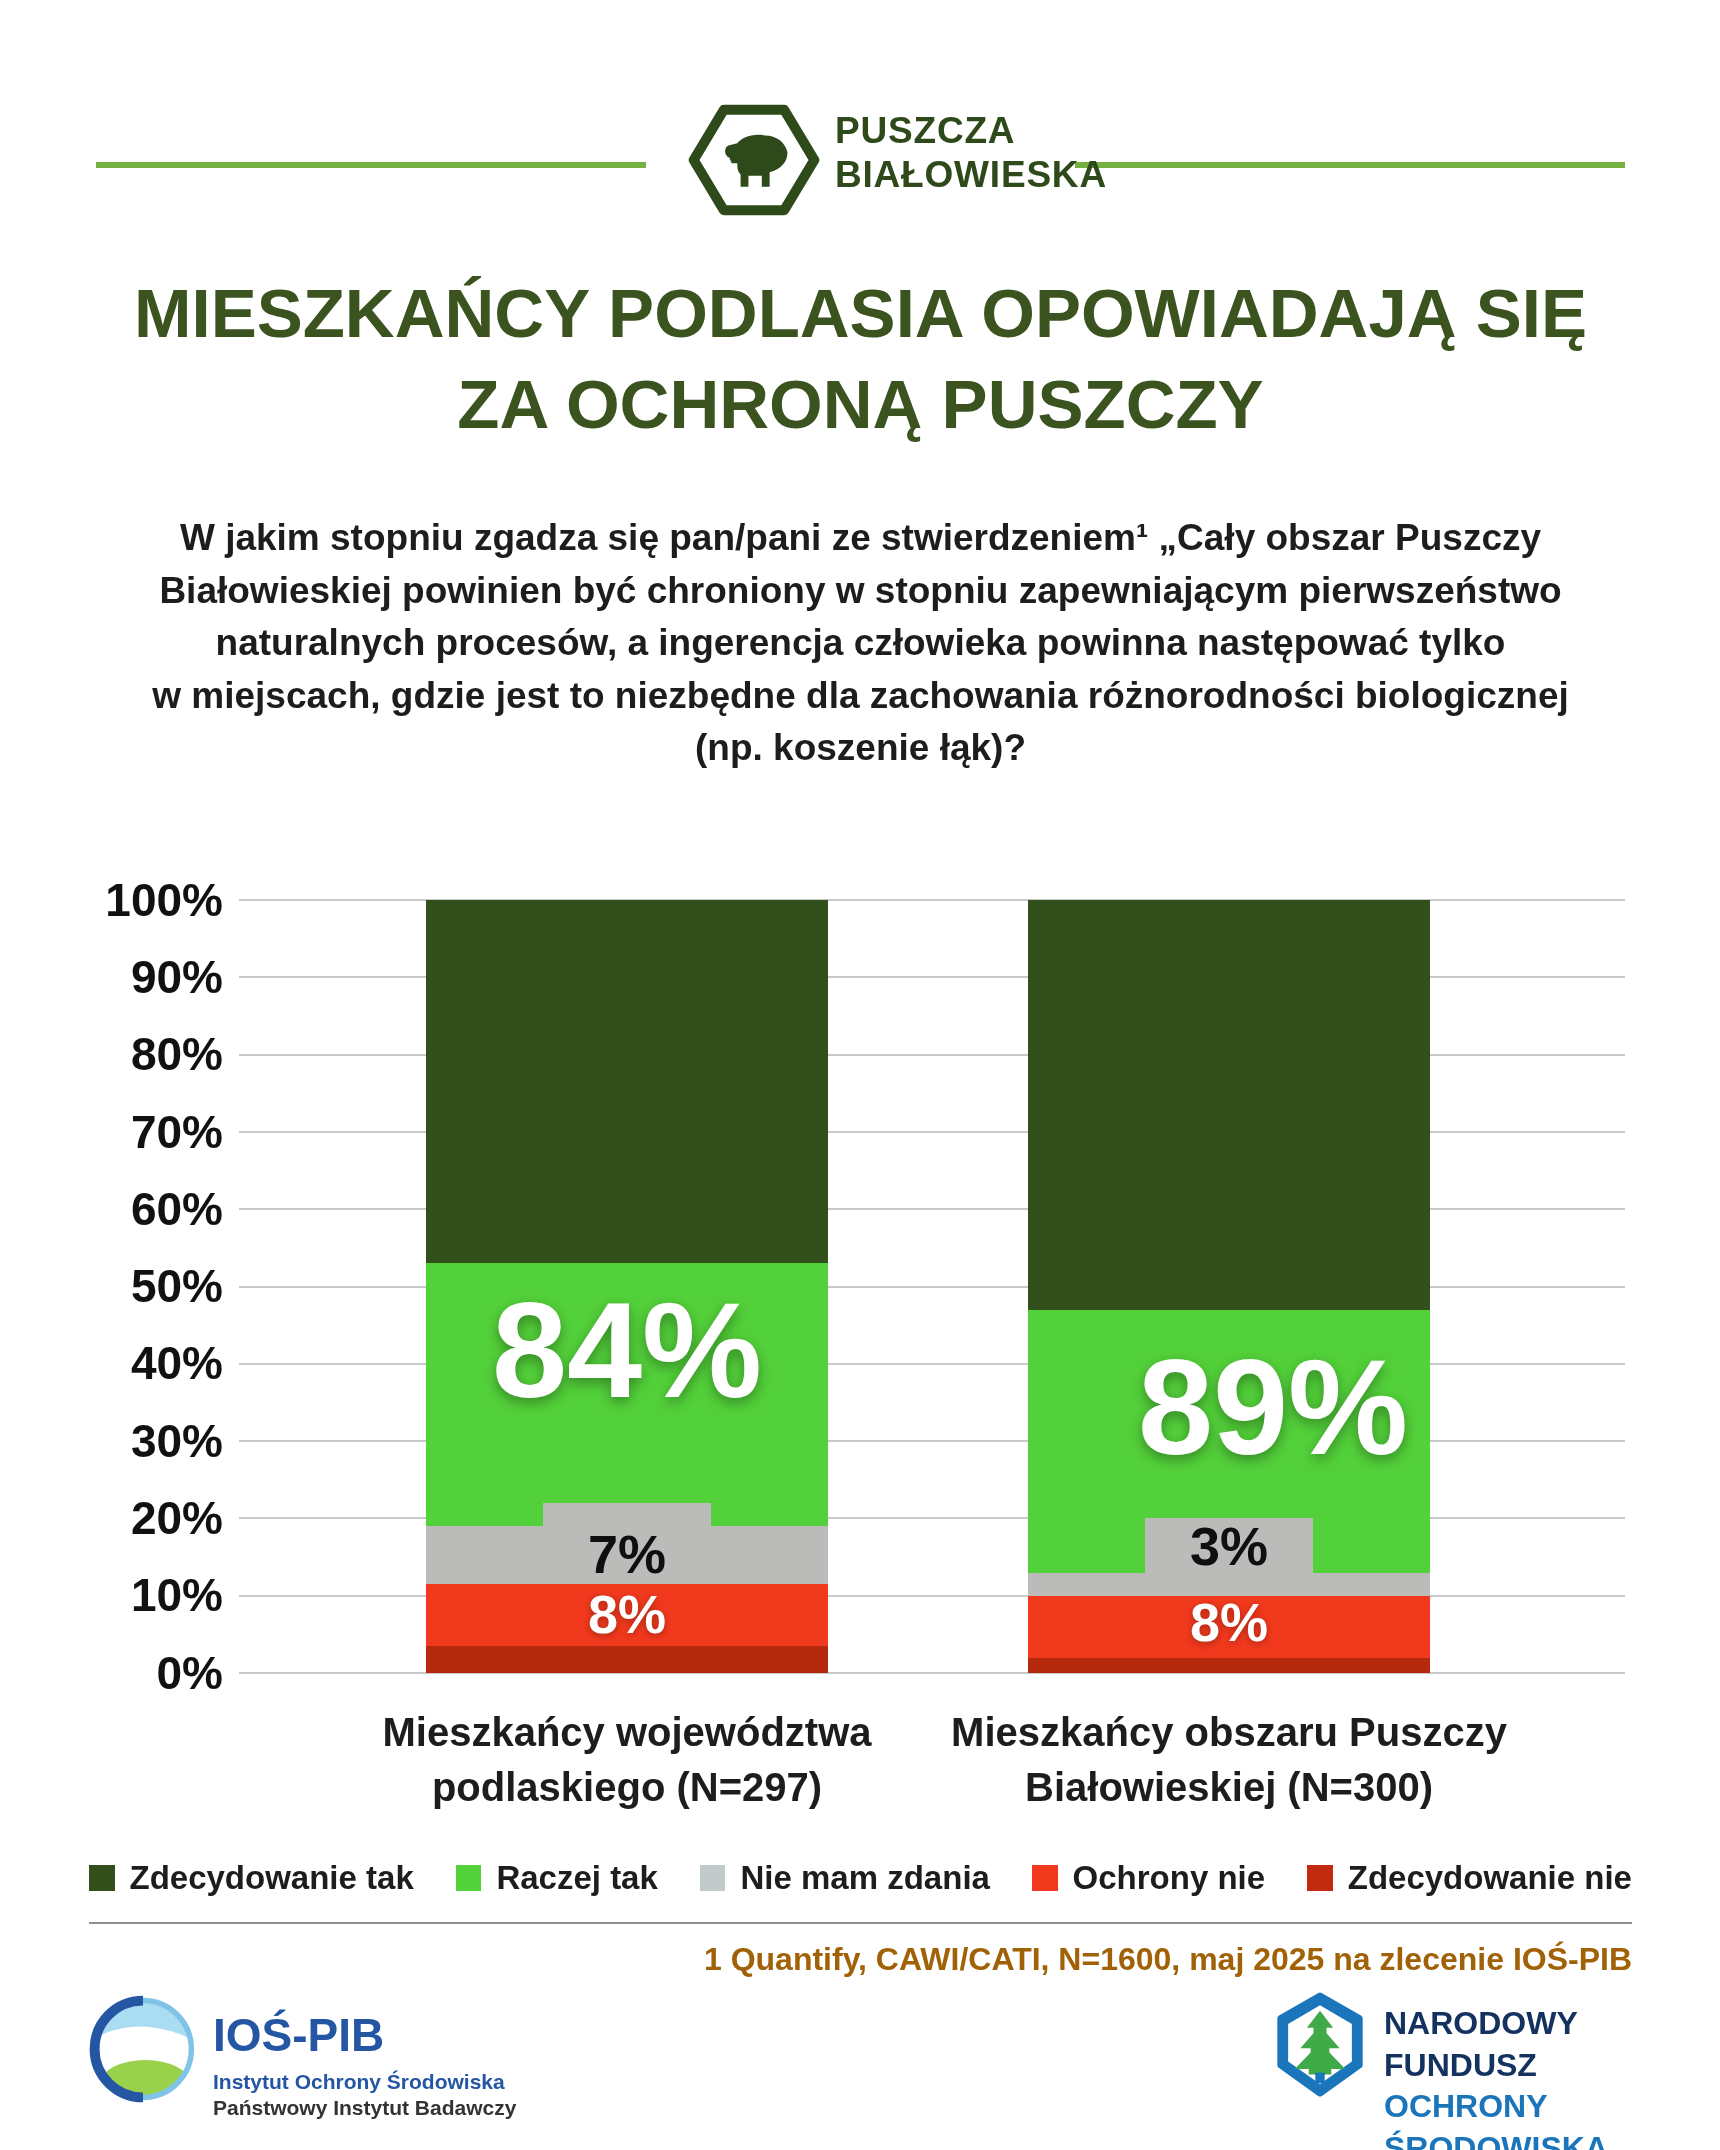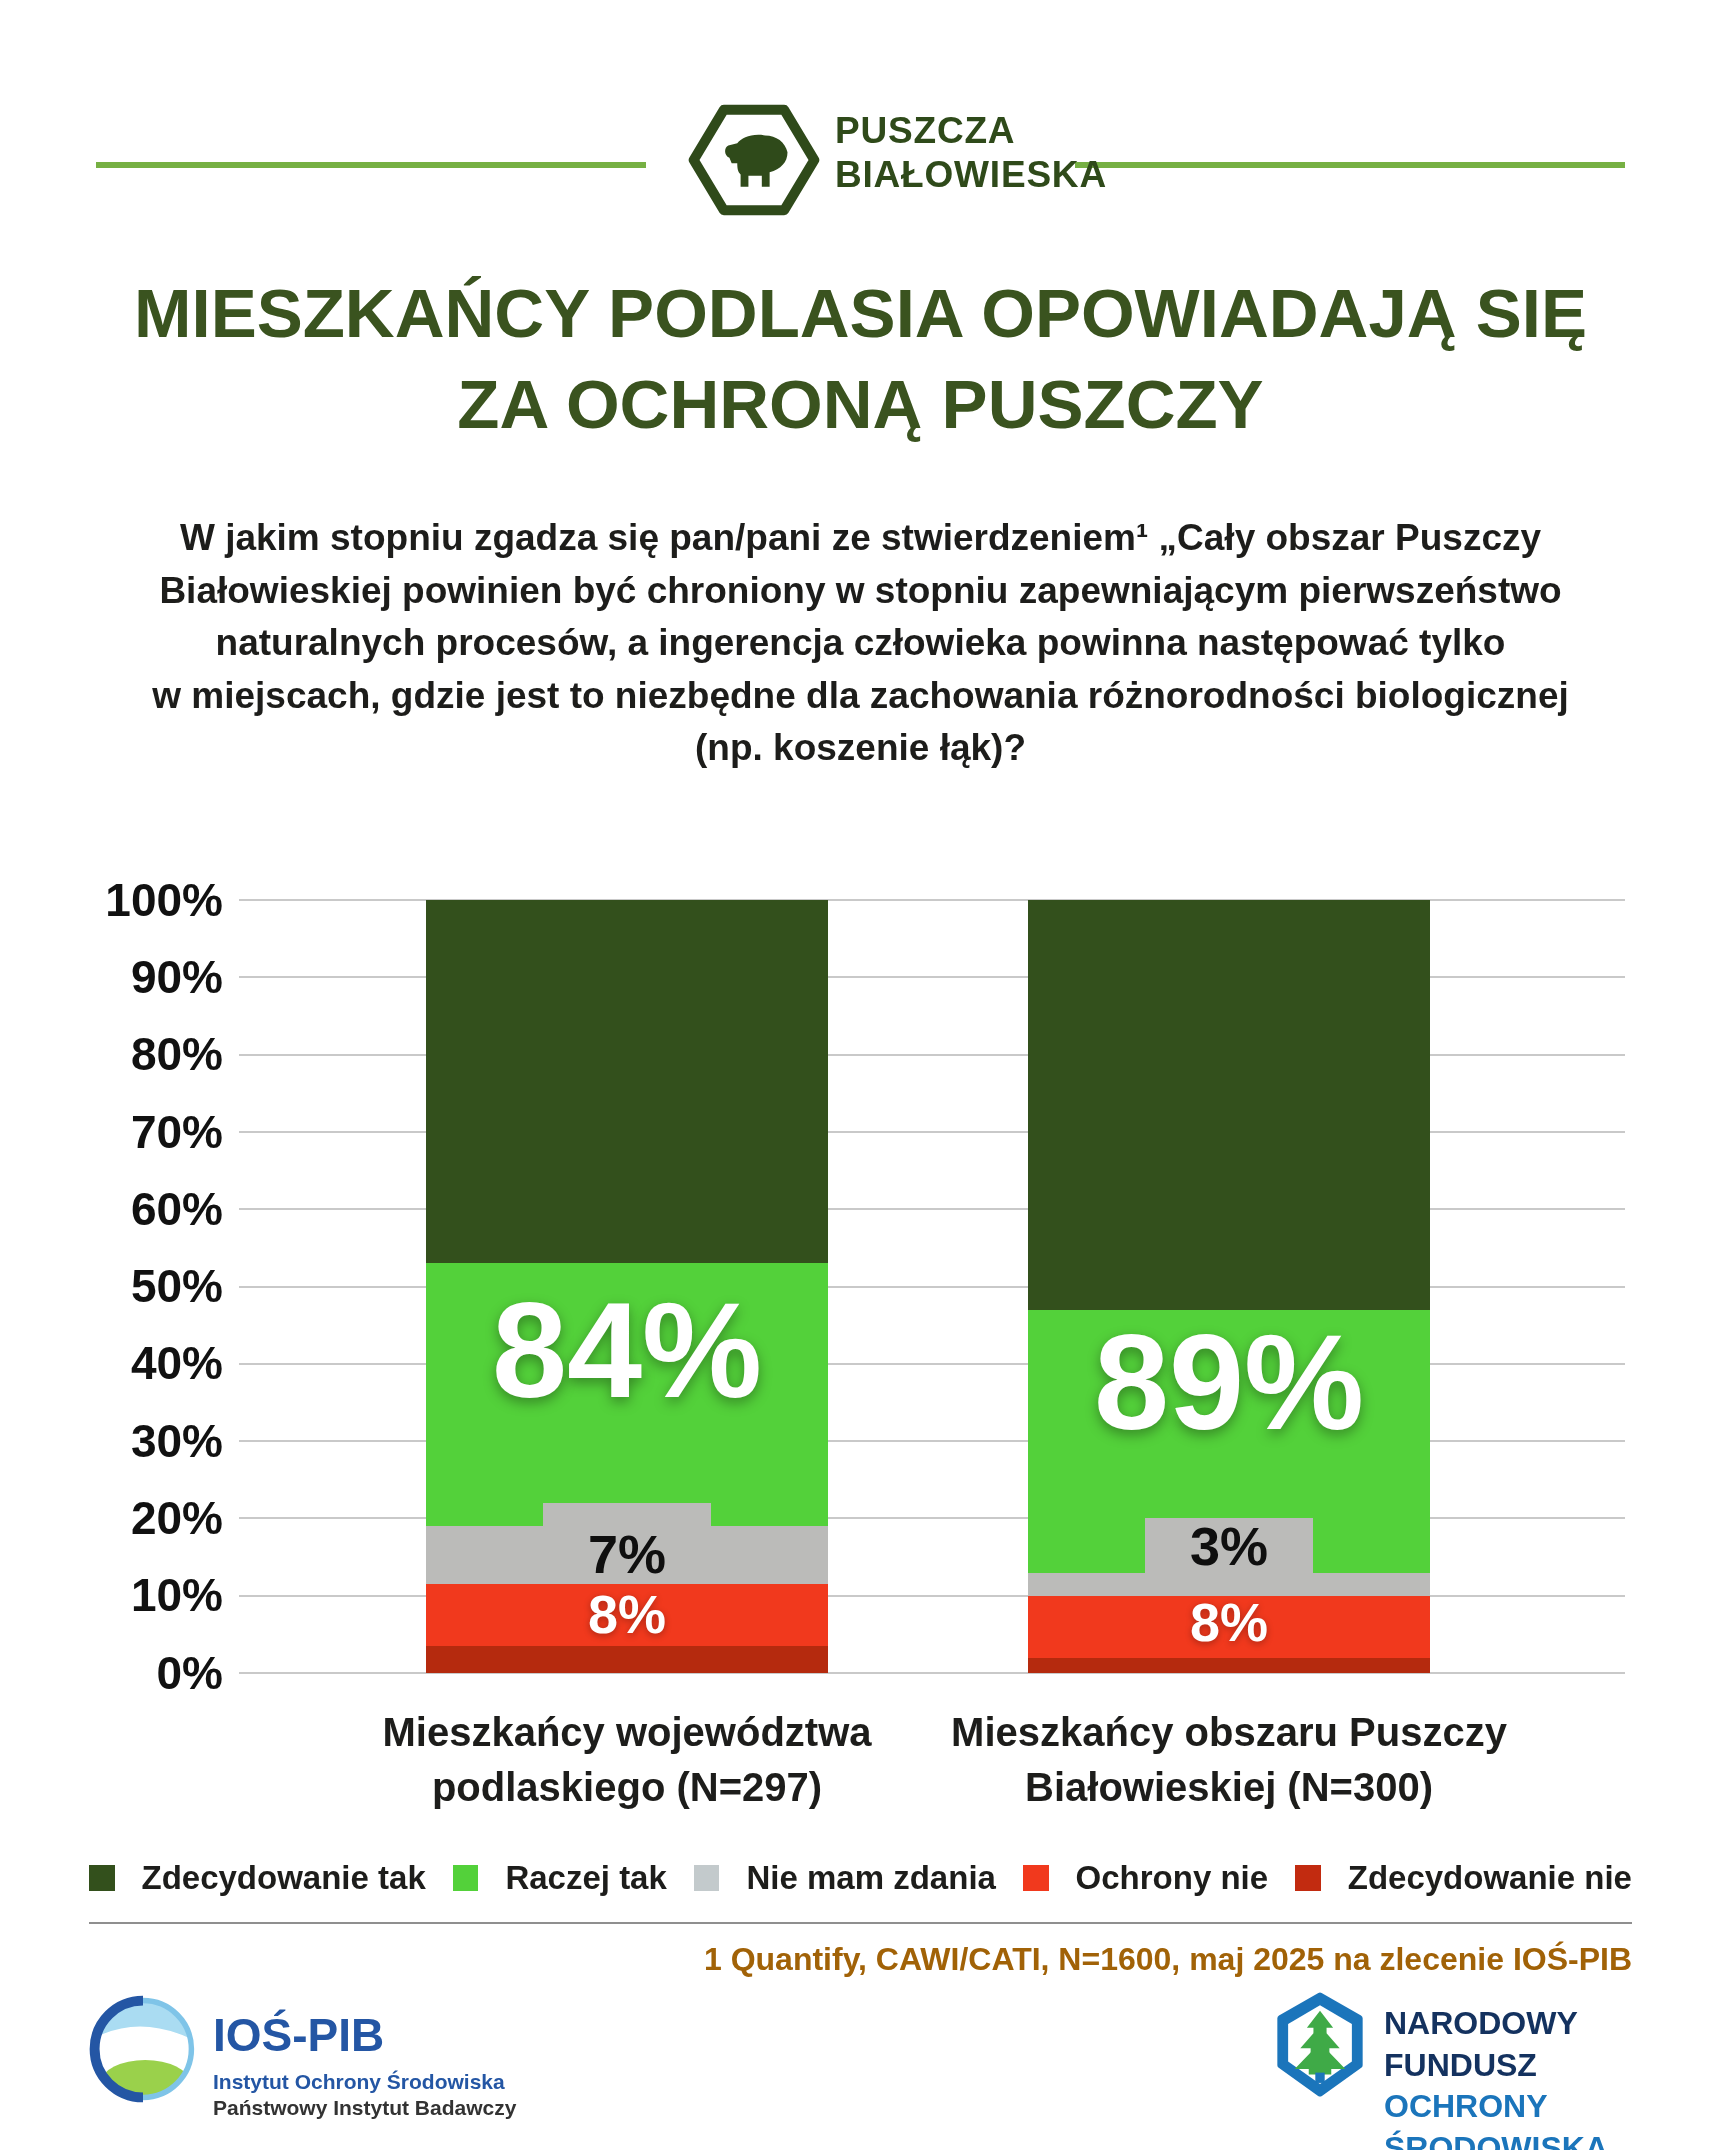--- a/index.html
+++ b/index.html
@@ -21,34 +21,34 @@
   .plot{position:absolute;left:239px;top:864px;width:1386px;height:773px;}
   .gridline{position:absolute;left:0;width:100%;height:1.6px;background:#c9c9c9;}
   .ytick{position:absolute;left:-167px;width:151px;text-align:right;font-size:46px;font-weight:800;line-height:46px;color:#111;}
   .bar{position:absolute;bottom:0;width:402px;height:100%;}
   .bar-0{left:187px;}
   .bar-1{left:789px;}
   .seg{position:absolute;left:0;width:100%;z-index:1;}
   .tab{left:29%;width:42%;z-index:2;}
   .big-label{position:absolute;left:0;width:100%;text-align:center;z-index:3;color:#fff;font-weight:800;font-size:135px;line-height:1;text-shadow:0 4.8px 12.7px rgba(0,0,0,.35);}
   .bar-0 .big-label{bottom:255px;}
-  .bar-1 .big-label{bottom:223px;}
+  .bar-1 .big-label{bottom:198px;padding-left:44px;}
   .mid-label{position:absolute;left:0;width:100%;text-align:center;z-index:3;color:#0f0f0f;font-weight:800;font-size:54px;line-height:1;}
   .bar-0 .mid-label{bottom:92px;}
   .bar-1 .mid-label{bottom:100px;}
   .low-label{position:absolute;left:0;width:100%;text-align:center;z-index:3;color:#fff;font-weight:800;font-size:54px;line-height:1;text-shadow:0 2.4px 7.2px rgba(0,0,0,.3);}
   .bar-0 .low-label{bottom:32px;}
   .bar-1 .low-label{bottom:24px;}
   .xlabel{position:absolute;top:1669px;width:574px;text-align:center;font-size:40px;font-weight:700;line-height:1.38;color:#1d1d1b;white-space:pre-line;}
   .xlabel-0{left:340px;}
   .xlabel-1{left:942px;}
 
   
   .legend{position:absolute;left:89px;right:89px;top:1823px;display:flex;justify-content:space-between;align-items:center;}
-  .legend-item{display:flex;align-items:center;gap:27px;}
+  .legend-item{display:flex;align-items:center;gap:15px;}
   .legend-swatch{width:25.5px;height:25.5px;flex:0 0 auto;}
   .legend-label{font-size:33px;font-weight:600;color:#1d1d1b;}
 
   .divider{position:absolute;left:89px;right:89px;top:1886px;height:1.6px;background:#8f8f8f;}
   .footnote{position:absolute;right:89px;top:1905px;font-size:32px;font-weight:700;color:#a16207;}
 
   
   .ios-logo{position:absolute;left:88px;top:1958px;width:110px;height:110px;}
   .ios-text{position:absolute;left:213px;top:1974px;}
   .ios-name{font-size:46px;font-weight:800;color:#2456a4;line-height:1.1;}

